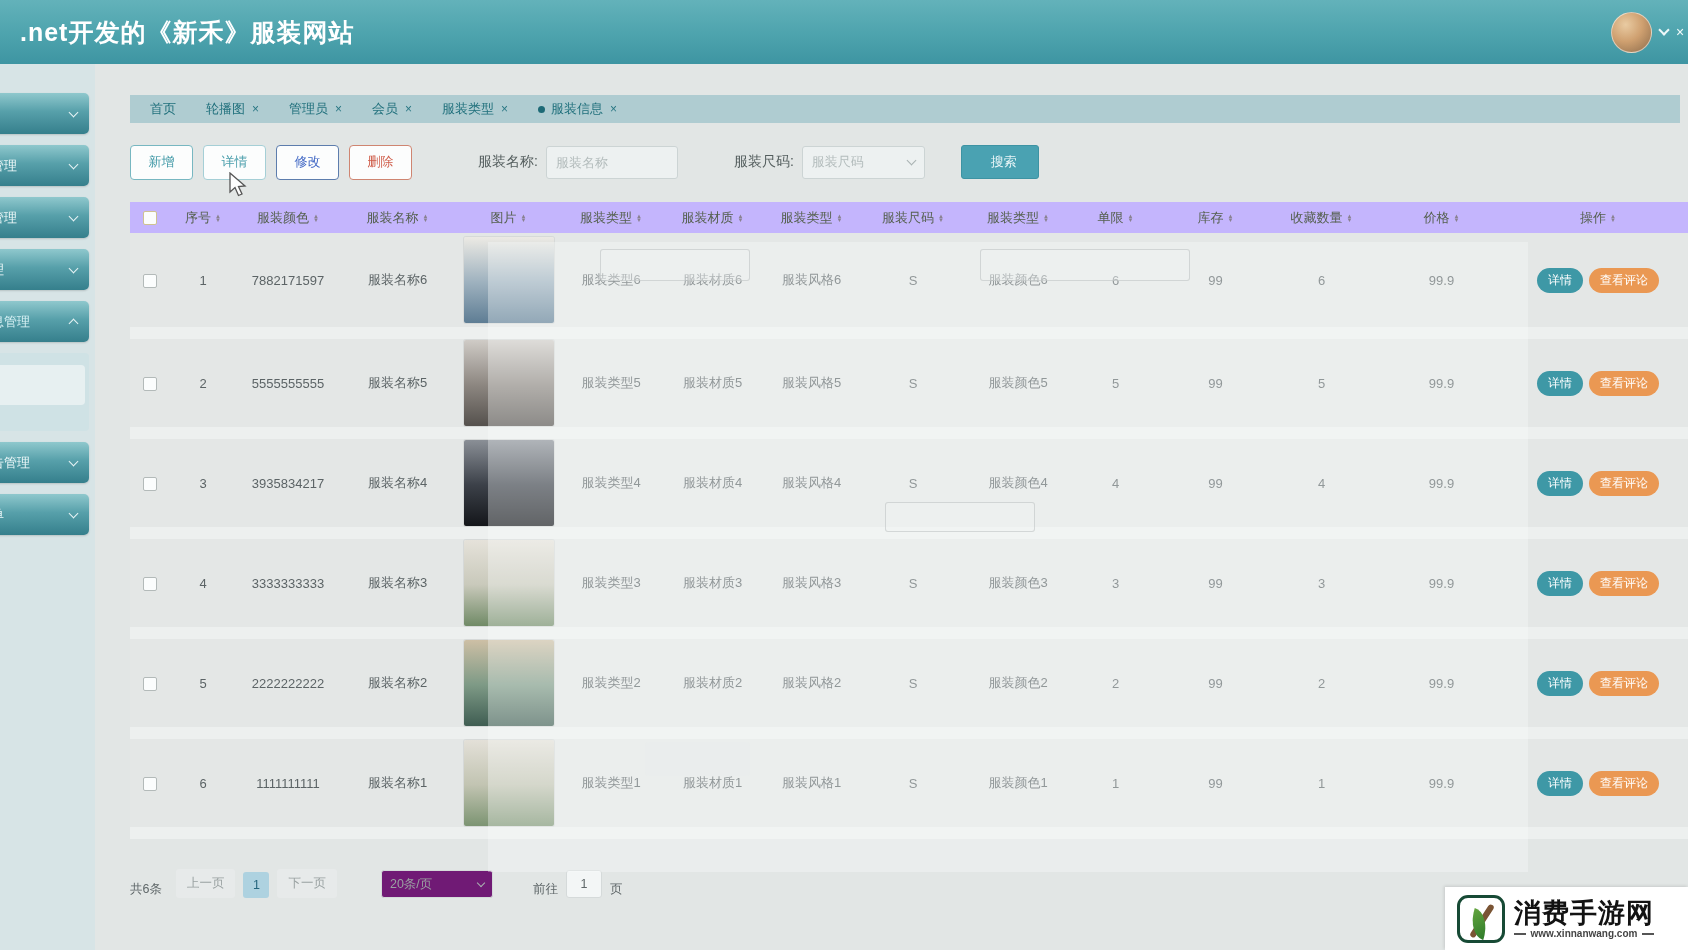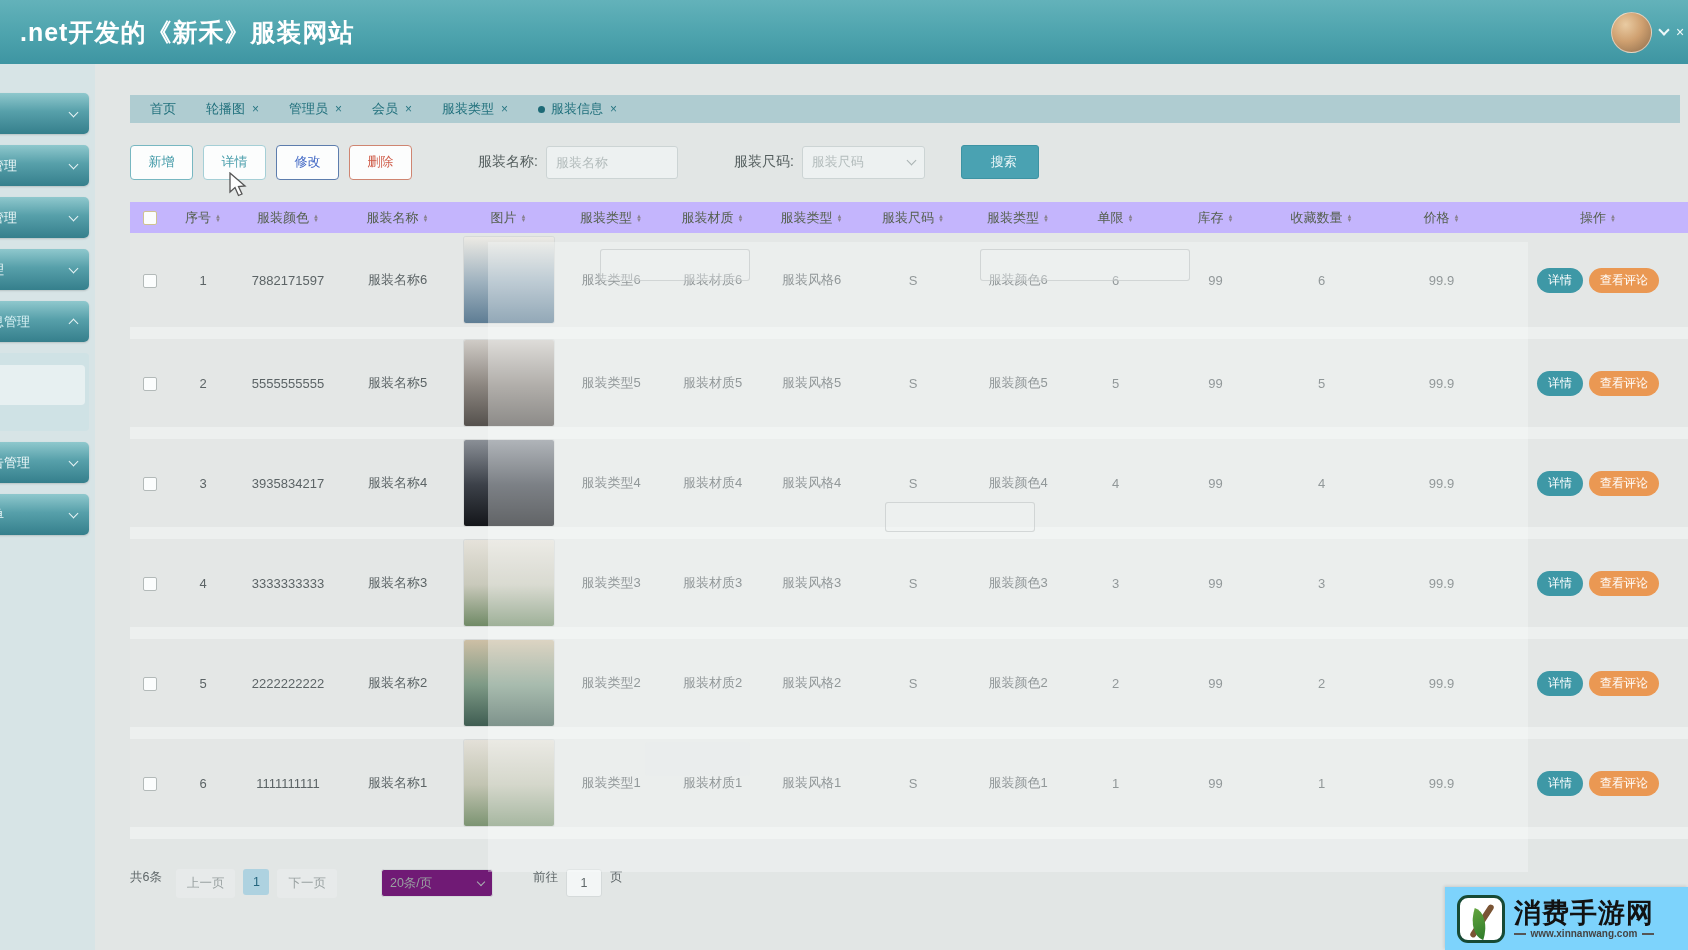--- a/index.html
+++ b/index.html
@@ -78,21 +78,21 @@
   .cbx { display:inline-block; width:14px; height:14px; background:#fbfdfd; border:1px solid #b3bab9;
          border-radius:2px; cursor:pointer; vertical-align:middle; }
   thead .cbx { border-color:#cfc292; }
   .thumb { width:90px; height:86px; margin:0 auto; border-radius:2px; box-shadow:0 0 0 1px rgba(0,0,0,.06); }
   .pill { display:inline-block; padding:4px 11px; border-radius:13px; font-size:12px; color:#fff;
           cursor:pointer; margin:0 3px; white-space:nowrap; }
   .pill-teal   { background:#3e98a6; }
   .pill-orange { background:#ea9853; }
 
   
-  .pagination { display:flex; align-items:flex-start; margin:30px 0 16px 35px; font-size:12.5px; color:#5f6769; }
+  .pagination { display:flex; align-items:flex-end; margin:30px 0 16px 35px; font-size:12.5px; color:#5f6769; }
   .pg-total { margin-right:14px; }
   .pg-btn { background:#e7eaea; color:#9aa2a2; border-radius:3px; padding:6px 11px; margin-right:8px; cursor:pointer; }
   .pg-page { width:26px; height:26px; background:#aed2e0; color:#24657d; border-radius:3px; display:flex;
              align-items:center; justify-content:center; margin-right:8px; cursor:pointer; }
   .pg-size { width:112px; height:28px; background:#701a75; border:1px solid #d5dada; border-radius:3px;
              margin-left:36px; display:flex; align-items:center; justify-content:space-between;
              padding:0 8px; color:#9aa2a2; cursor:pointer; }
   .pg-size .chev { width:6px; height:6px; border-right:1.4px solid #a9b2b2; border-bottom:1.4px solid #a9b2b2;
                    transform:rotate(45deg); margin-top:-2px; }
   .pg-goto { margin-left:40px; }
@@ -104,21 +104,21 @@
   .ghost-band { position:absolute; left:393px; top:178px; width:1040px; height:630px;
                 background:rgba(250,251,251,.34); pointer-events:none; }
   .ghost-box { position:absolute; border:1px solid rgba(185,192,192,.55); background:rgba(240,243,243,.35);
                border-radius:3px; pointer-events:none; }
   .ghost-btn { position:absolute; background:rgba(233,236,236,.6); border-radius:4px; pointer-events:none; }
 
   
   .cursor { position:absolute; left:228px; top:172px; pointer-events:none; }
 
   
-  .watermark { position:absolute; right:0; bottom:0; width:243px; height:63px; background:#7dd3fc;
+  .watermark { position:absolute; right:0; bottom:0; width:243px; height:63px; background:#ffffff;
                display:flex; align-items:center; gap:9px; padding:6px 8px 6px 12px;
                box-shadow:-1px -1px 3px rgba(0,0,0,.12); }
   .wm-logo { width:48px; height:48px; border:3px solid #174a35; border-radius:11px; position:relative;
              background:#fff; flex:none; overflow:hidden; }
   .wm-stick { position:absolute; left:19px; top:4px; width:6px; height:38px; background:#7a5434;
               border-radius:3px; transform:rotate(33deg); }
   .wm-leaf { position:absolute; left:10px; top:12px; width:18px; height:28px;
              background:linear-gradient(135deg,#63a53e 0%,#2f7a2a 100%);
              border-radius:0 100% 0 100%; transform:rotate(18deg); }
   .wm-text { display:flex; flex-direction:column; }

